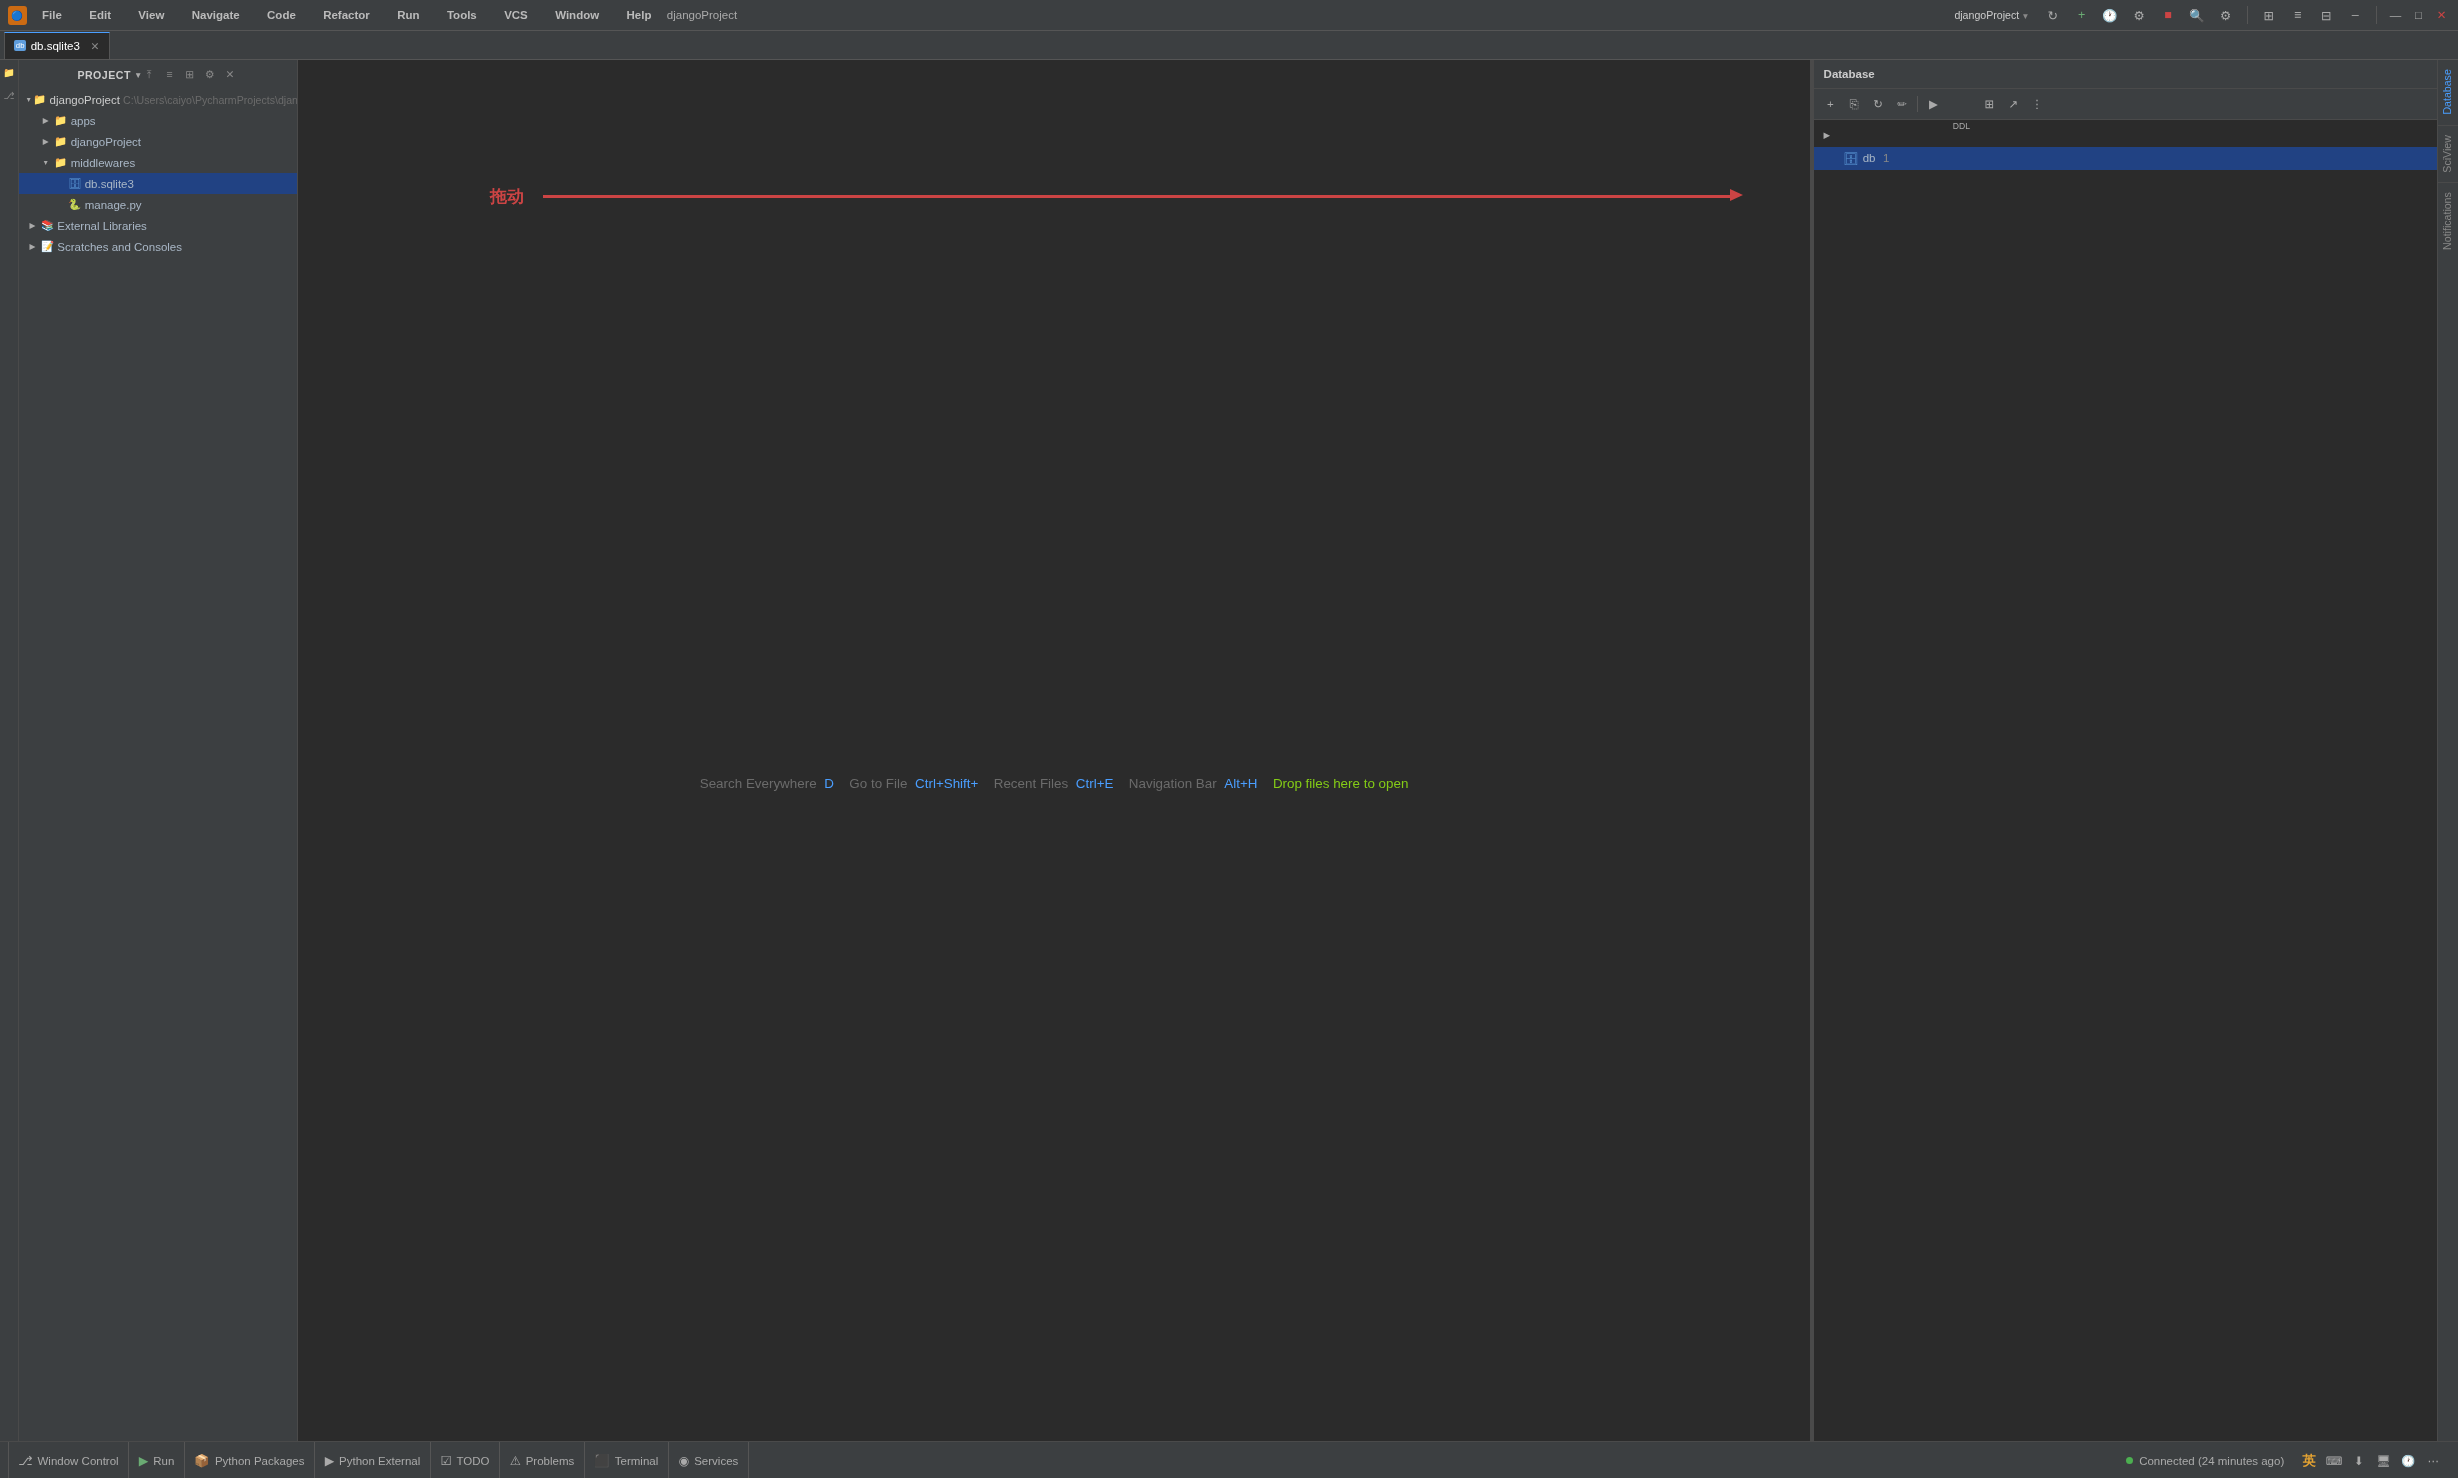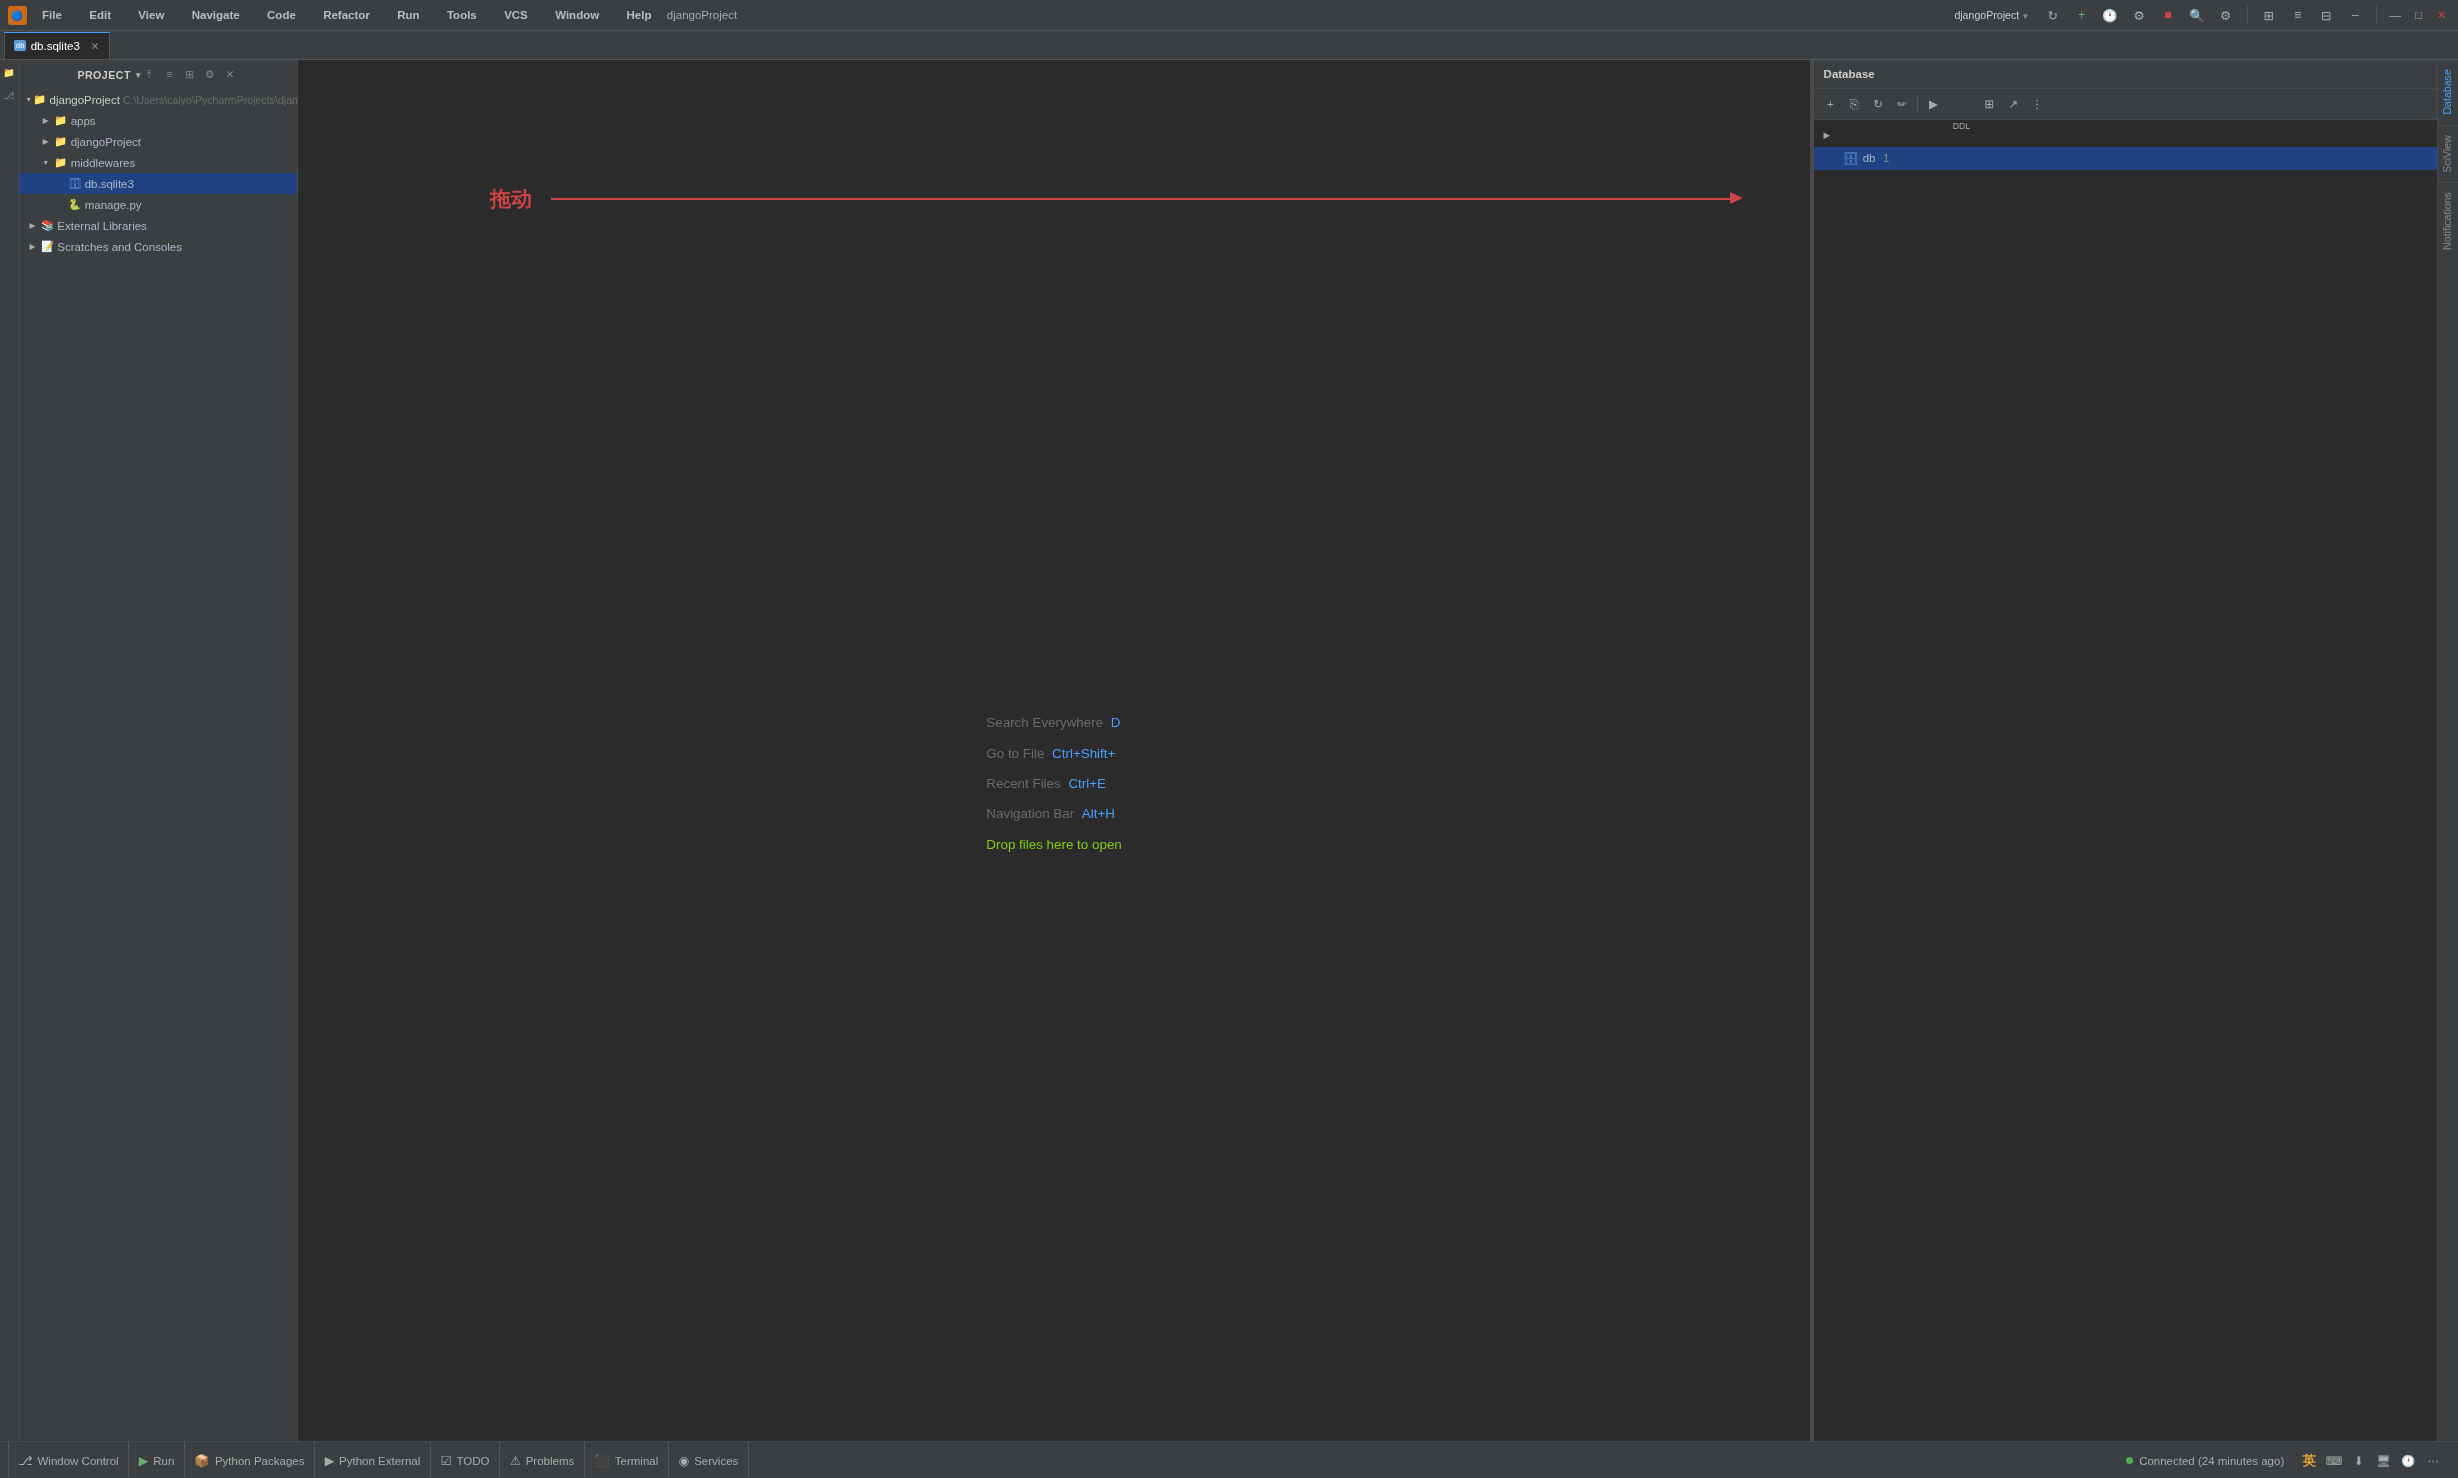--- a/index.html
+++ b/index.html
@@ -234,21 +234,21 @@
       background: #2b2b2b;
       display: flex;
       flex-direction: column;
       align-items: center;
       justify-content: center;
       position: relative;
     }
 
     .editor-hints {
       display: flex;
-      flex-direction: column;
+      flex-direction: row;
       gap: 15.4px;
       align-items: flex-start;
       margin-top: 28px;
     }
     .hint-row {
       display: flex;
       align-items: center;
       gap: 7.7px;
       font-size: 13.4px;
       color: #6b6b6b;
@@ -263,21 +263,21 @@
       position: absolute;
       top: 125px;
       left: 0;
       width: 100%;
       display: flex;
       align-items: center;
       pointer-events: none;
     }
     .drag-text {
       color: #cc4444;
-      font-size: 21px;
+      font-size: 17px;
       font-weight: bold;
       margin-left: 192px;
     }
     .drag-arrow {
       flex: 1;
       height: 2.9px;
       background: #cc4444;
       margin-left: 19px;
       margin-right: 77px;
       position: relative;

